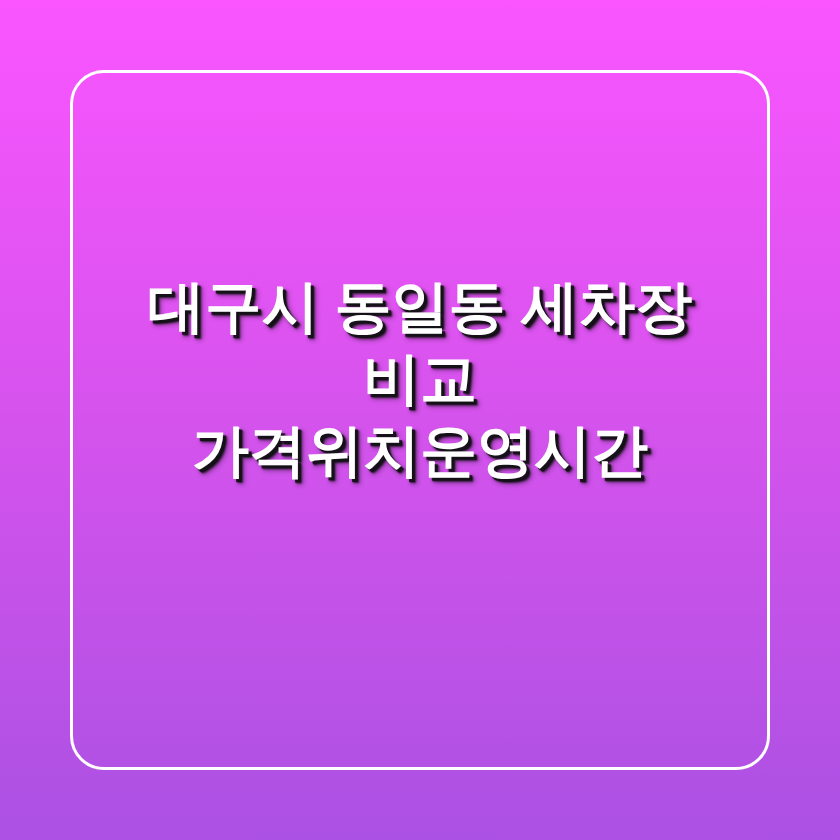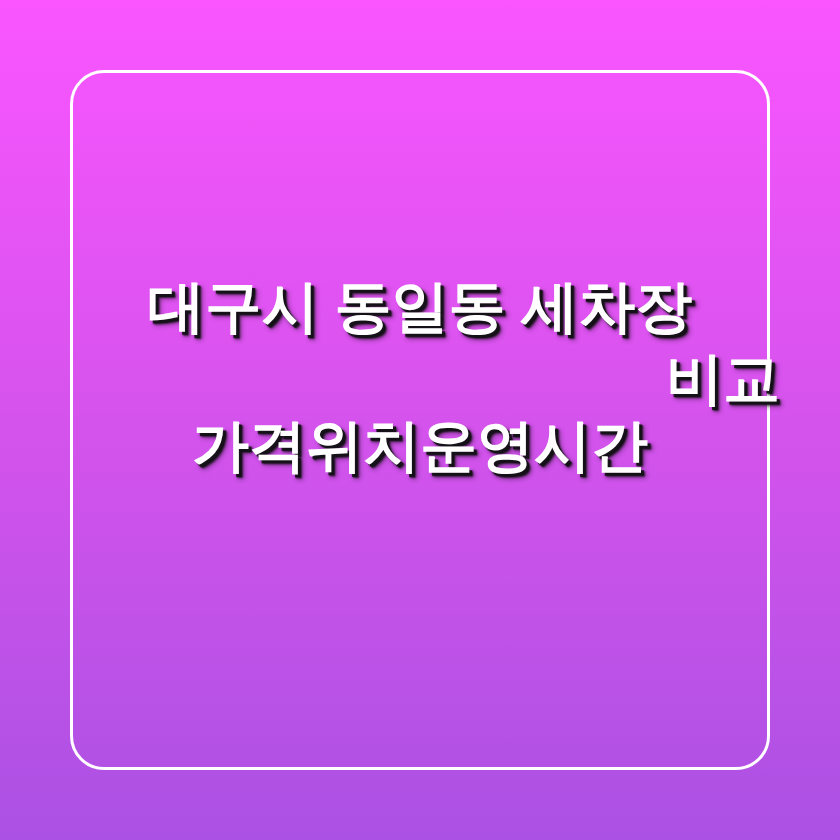--- a/index.html
+++ b/index.html
@@ -65,17 +65,17 @@
 </style>
 </head>
 <body>
 
 <div id="card" style="width: 840px; height: 840px; background: linear-gradient(rgb(250, 85, 255) 0%, rgb(213, 83, 237) 50%, rgb(171, 81, 227) 100%);">
 
   <div id="frame" style="left: 70px; top: 70px; width: 700px; height: 700px; border: 3px solid rgb(255, 255, 255); border-radius: 34px;"></div>
 
   <div id="headline" style="width: 840px; height: 756px;">
     <span class="line" style="color: rgb(255, 255, 255); font-size: 57px; line-height: 72px;">대구시 동일동 세차장</span>
-    <span class="line" style="color: rgb(255, 255, 255); font-size: 57px; line-height: 72px; text-align: right;">비교</span>
-    <span class="line" style="color: rgb(255, 255, 255); font-size: 57px; line-height: 72px; font-family: Liberation Mono, monospace;">가격위치운영시간</span>
+    <span class="line" style="color: rgb(255, 255, 255); font-size: 57px; line-height: 72px;">비교</span>
+    <span class="line" style="color: rgb(255, 255, 255); font-size: 57px; line-height: 72px;">가격위치운영시간</span>
   </div>
 
 </div>
 
 </body></html>

